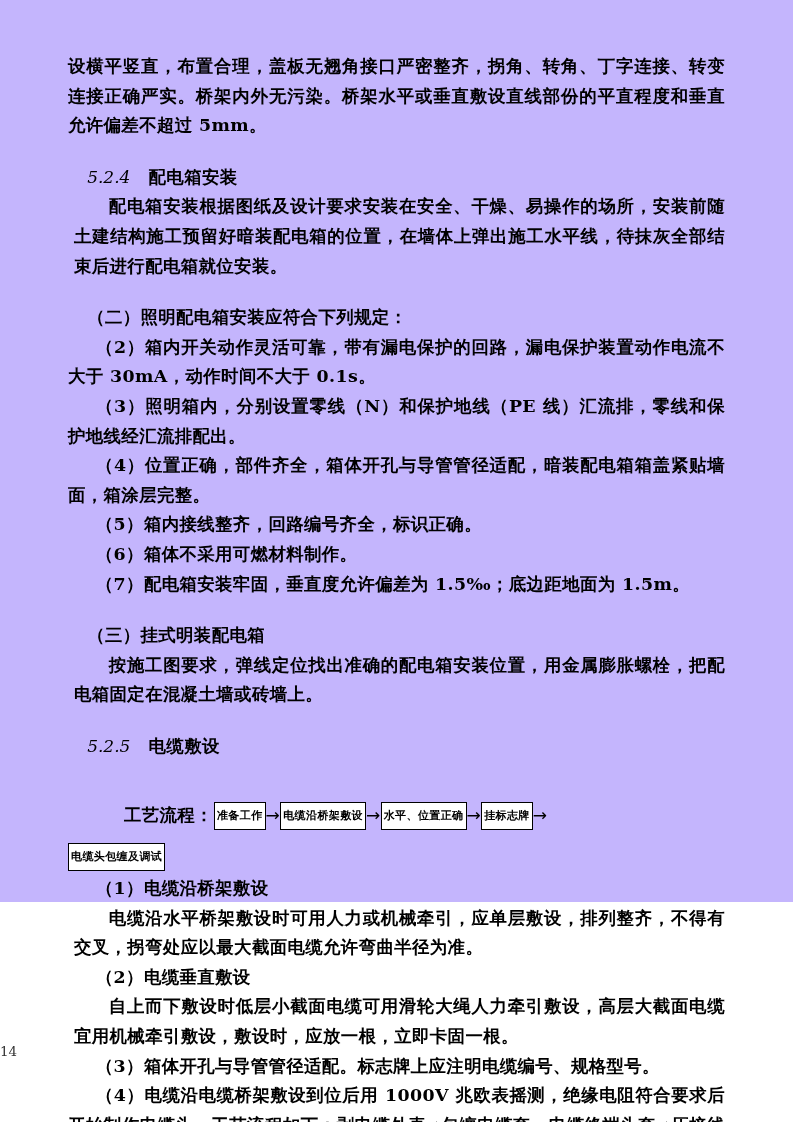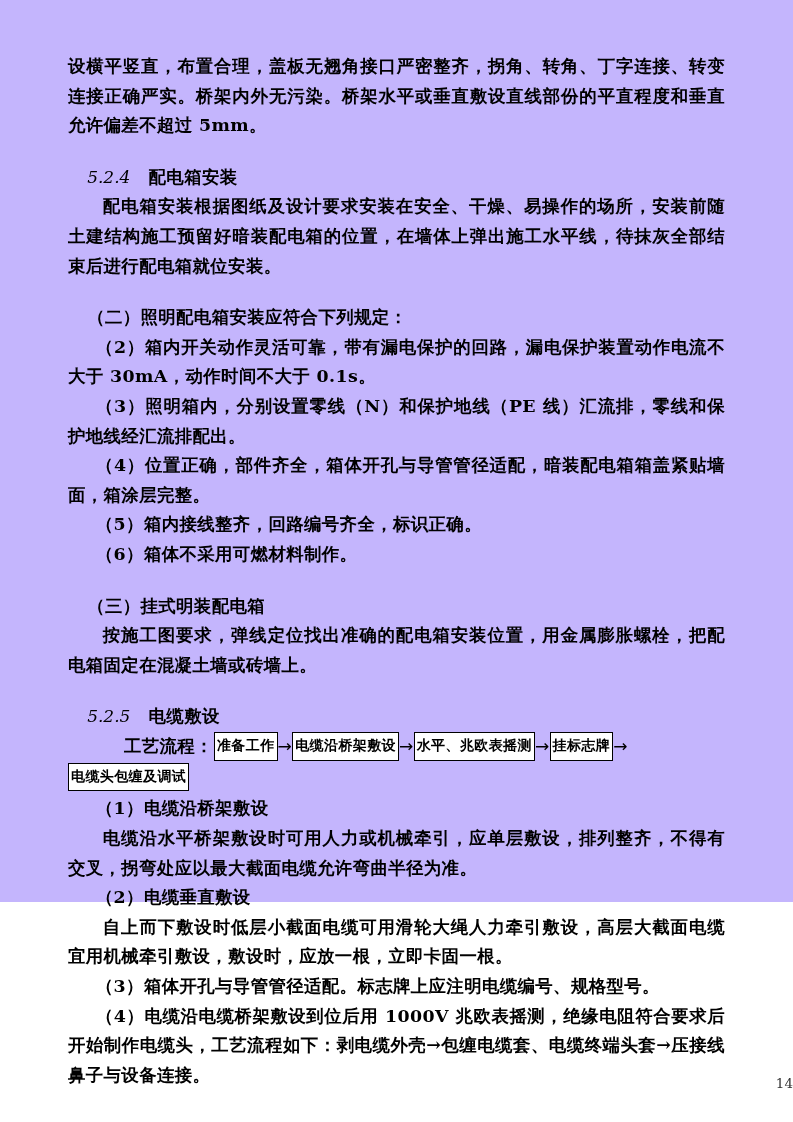--- a/index.html
+++ b/index.html
@@ -40,75 +40,77 @@
     line-height: 29.6px;
     text-align: justify;
     text-justify: inter-character;
     text-align-last: left;
     letter-spacing: 0.4px;
     margin: 0;
     word-break: break-all;
   }
 
   .indent-1 { text-indent: 0; }
-  .indent-2 { text-indent: 2em; }
+  .indent-2 { text-indent: 2em; margin-left: 6px; }
   .indent-hdr { text-indent: 1.1em; margin-top: 22px; }
   .indent-item { text-indent: 1.6em; }
 
   .sec-no {
     font-family: "DejaVu Serif", "Liberation Serif", serif;
     font-style: italic;
     font-weight: 400;
     font-size: 17px;
     letter-spacing: 0;
   }
 
   
   .flow-wrap {
     position: relative;
   }
   .flow-line {
     display: flex;
+    align-items: center;
     font-weight: 700;
     font-size: 17.4px;
     line-height: 29.6px;
     letter-spacing: 0.4px;
     white-space: nowrap;
+    margin-top: 40px;
   }
   .flow-label {
     margin-left: 56px;
     margin-right: 1px;
   }
   .flow-box {
     border: 1.4px solid #000;
     padding: 0px 2px 1px 2px;
     line-height: 25px;
     font-weight: 700;
-    font-size: 14px;
+    font-size: 11px;
     letter-spacing: 0.4px;
     background: #fff;
   }
   .flow-arrow {
     font-weight: 400;
     font-size: 17px;
     padding: 0 0px;
     font-family: "DejaVu Sans", "Liberation Sans", sans-serif;
   }
   .flow-line-2 {
     display: flex;
     align-items: center;
-    margin-top: 2px;
+    margin-top: 12px;
   }
 
   .pagenum {
     position: absolute;
     left: 0;
-    top: 1075px;
+    top: 1043px;
     width: 793px;
-    text-align: right;
+    text-align: left;
     font-family: "DejaVu Serif", "Liberation Serif", serif;
     font-size: 13.5px;
     font-weight: 400;
     color: #333;
   }
 
   .gap-sm { height: 0px; }
 </style>
 </head>
 <body>
@@ -148,41 +150,44 @@
     </p>
 
     <p class="para indent-item">
       <span>（5）</span><span>箱内接线整齐，回路编号齐全，标识正确。</span>
     </p>
 
     <p class="para indent-item">
       <span>（6）</span><span>箱体不采用可燃材料制作。</span>
     </p>
 
+    <p class="para indent-item">
+      <span>（7）</span><span>配电箱安装牢固，垂直度允许偏差为 1.5‰；底边距地面为 1.5m。</span>
+    </p>
 
     <p class="para indent-hdr">
       <span>（三）挂式明装配电箱</span>
     </p>
 
     <p class="para indent-2">
       <span>按施工图要求，弹线定位找出准确的配电箱安装位置，用金属膨胀螺栓，把配电箱固定在混凝土墙或砖墙上。</span>
     </p>
 
     <p class="para indent-hdr">
       <span class="sec-no">5.2.5</span><span style="letter-spacing:0">&nbsp;&nbsp;&nbsp;</span><span>电缆敷设</span>
     </p>
 
     <div class="flow-wrap">
       <div class="flow-line">
         <span class="flow-label">工艺流程：</span>
         <span class="flow-box">准备工作</span>
         <span class="flow-arrow">→</span>
         <span class="flow-box">电缆沿桥架敷设</span>
         <span class="flow-arrow">→</span>
-        <span class="flow-box">水平、兆欧表摇测</span>
+        <span class="flow-box">水平、位置正确</span>
         <span class="flow-arrow">→</span>
         <span class="flow-box">挂标志牌</span>
         <span class="flow-arrow">→</span>
       </div>
       <div class="flow-line-2">
         <span class="flow-box">电缆头包缠及调试</span>
       </div>
     </div>
 
     <div class="gap-sm"></div>

